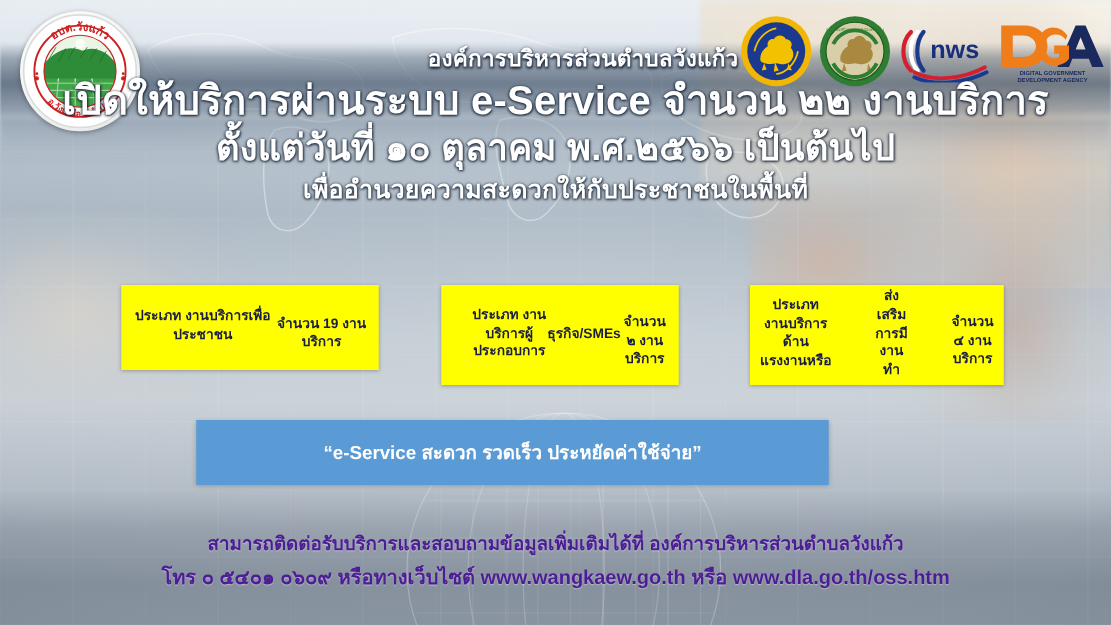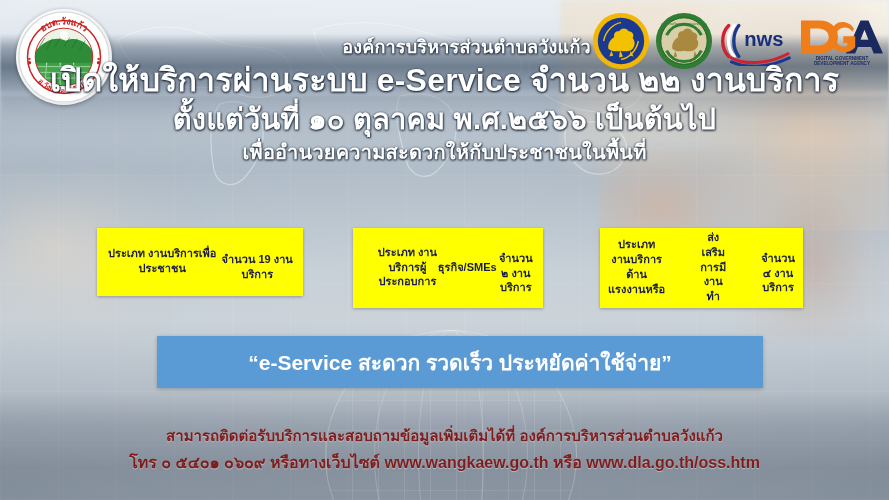--- a/index.html
+++ b/index.html
@@ -186,38 +186,38 @@
   .cat-box .cat-count { margin-top: 10px; }
 
   #cat-1 { left: 97px;  top: 228px; width: 206px; height: 68px; }
   #cat-2 { left: 353px; top: 228px; width: 190px; height: 80px; padding-left: 24px; }
   #cat-3 { left: 600px; top: 228px; width: 203px; height: 80px; gap: 32px; }
 
   
   .slogan {
     position: absolute;
     left: 157px; top: 336px;
-    width: 606px; height: 52px;
+    width: 506px; height: 52px;
     background: #5b9bd5;
     display: flex;
     align-items: center;
     justify-content: center;
     color: #ffffff;
-    font-size: 21px;
+    font-size: 15px;
     font-weight: bold;
     box-shadow: 0 1px 4px rgba(0,0,0,0.22);
   }
 
   
   .footer {
     position: absolute;
     left: 0; top: 425px;
     width: 889px;
     text-align: center;
-    color: #7f1d1d;
+    color: #4c1d95;
     font-weight: bold;
     font-size: 15px;
     line-height: 1.45;
     text-shadow: 0 1px 1px rgba(255,255,255,0.40);
   }
   .footer .f-line { white-space: nowrap; }
   .f2 { margin-top: 4px; font-size: 16px; }
 </style>
 </head>
 <body>

